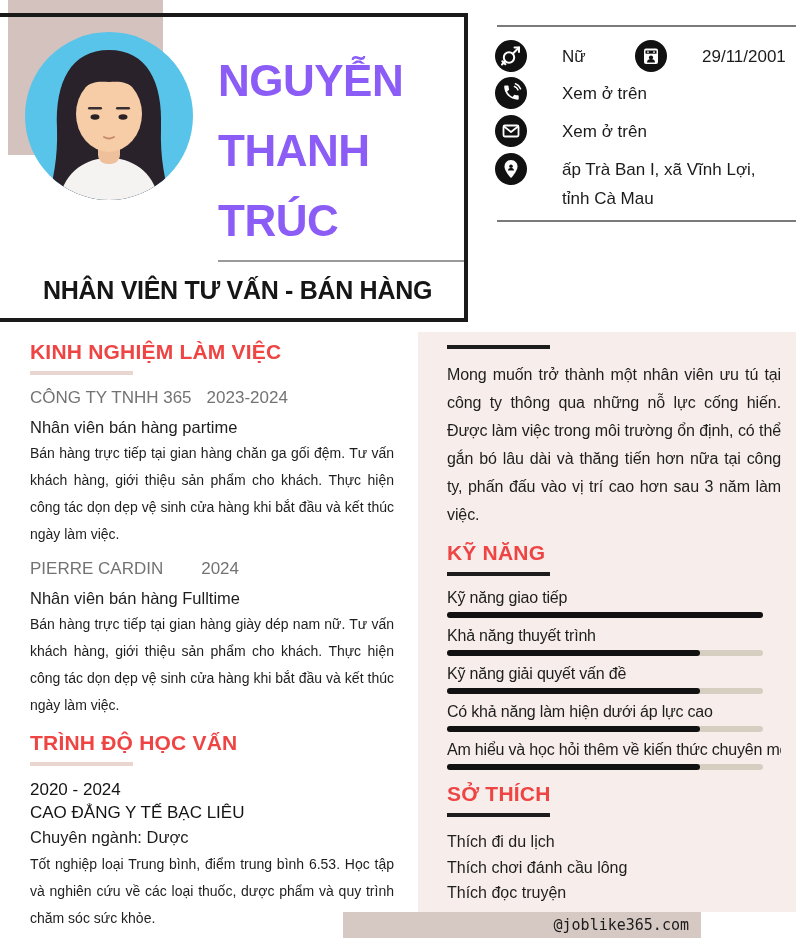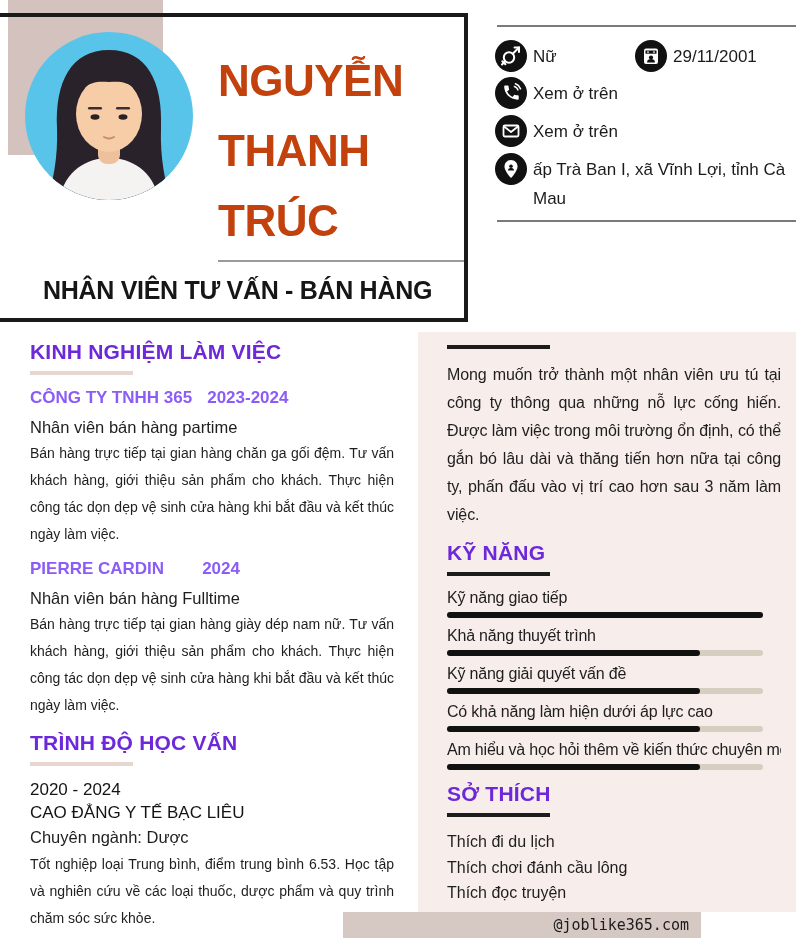--- a/index.html
+++ b/index.html
@@ -20,41 +20,41 @@
     border: 4px solid #1a1a1a; background: transparent;
   }
   .photo {
     left: 25px; top: 32px; width: 168px; height: 168px;
     border-radius: 50%; overflow: hidden;
   }
   .photo svg { display: block; width: 100%; height: 100%; }
   .candidate-name {
     left: 218px; top: 46px; width: 252px;
     font-size: 44px; font-weight: bold; line-height: 70px;
-    letter-spacing: -0.5px; color: #c2410c;
+    letter-spacing: -0.5px; color: #8b5cf6;
   }
   .name-divider { left: 218px; top: 260px; width: 246px; height: 2px; background: #9a9a9a; }
   .job-title {
     left: 43px; top: 276px; width: 420px;
     font-size: 25px; font-weight: bold; letter-spacing: -0.3px; color: #161616;
     white-space: nowrap;
   }
 
   
   .contact-line { height: 2px; background: #7a7a7a; }
   .line-top { left: 497px; top: 25px; width: 299px; }
   .line-bottom { left: 497px; top: 220px; width: 299px; }
   .contact-row { display: flex; align-items: flex-start; }
   .cicon {
     width: 32px; height: 32px; border-radius: 50%;
     background: #111111; flex: 0 0 32px;
     display: flex; align-items: center; justify-content: center;
   }
   .cicon svg { width: 32px; height: 32px; display: block; }
-  .ctext { margin-left: 6px; font-size: 17px; line-height: 29px; padding-top: 2px; color: #1b1b1b; }
+  .ctext { margin-left: 35px; font-size: 17px; line-height: 29px; padding-top: 2px; color: #1b1b1b; }
   .row1a { left: 495px; top: 40px; }
   .row1b { left: 635px; top: 40px; }
   .row2  { left: 495px; top: 77px; }
   .row3  { left: 495px; top: 115px; }
   .row4  { left: 495px; top: 153px; width: 292px; }
 
   
   .right-panel-bg { left: 418px; top: 332px; width: 378px; height: 580px; background: #f7edea; }
   .footer-bar {
     left: 343px; top: 912px; width: 358px; height: 26px;
@@ -63,29 +63,29 @@
     font-size: 15px; line-height: 26px; color: #1b1b1b;
     padding-right: 12px;
   }
 
   
   .left-col  { left: 30px;  top: 339px; width: 364px; }
   .right-col { left: 447px; top: 339px; width: 334px; height: 573px; overflow: hidden; }
 
   h2.section {
     font-size: 21px; font-weight: bold; line-height: 26px;
-    letter-spacing: 0.2px; color: #6d28d9;
+    letter-spacing: 0.2px; color: #ef4444;
   }
   .hr { width: 103px; height: 4px; margin: 6px 0 12px 0; }
   .hr.pink { background: #e9d6d0; }
   .hr.dark { background: #1c1c1c; }
   .mt { margin-top: 11px; }
 
   .job { margin-bottom: 10px; }
-  .job-head { font-size: 17px; font-weight: bold; line-height: 22px; margin-bottom: 5px; color: #8b5cf6; }
+  .job-head { font-size: 17px; font-weight: normal; line-height: 22px; margin-bottom: 5px; color: #737373; }
   .job-period { margin-left: 15px; }
   .job.alt .job-period { margin-left: 38px; }
   .role { font-size: 16.5px; line-height: 26px; }
   .para { font-size: 14px; line-height: 27px; text-align: justify; }
 
   .edu-line { font-size: 17px; font-weight: normal; line-height: 23px; color: #141414; }
   .edu-major { font-size: 16.5px; line-height: 27px; }
 
   .objective { font-size: 16px; line-height: 28px; text-align: justify; letter-spacing: -0.1px; }
 

